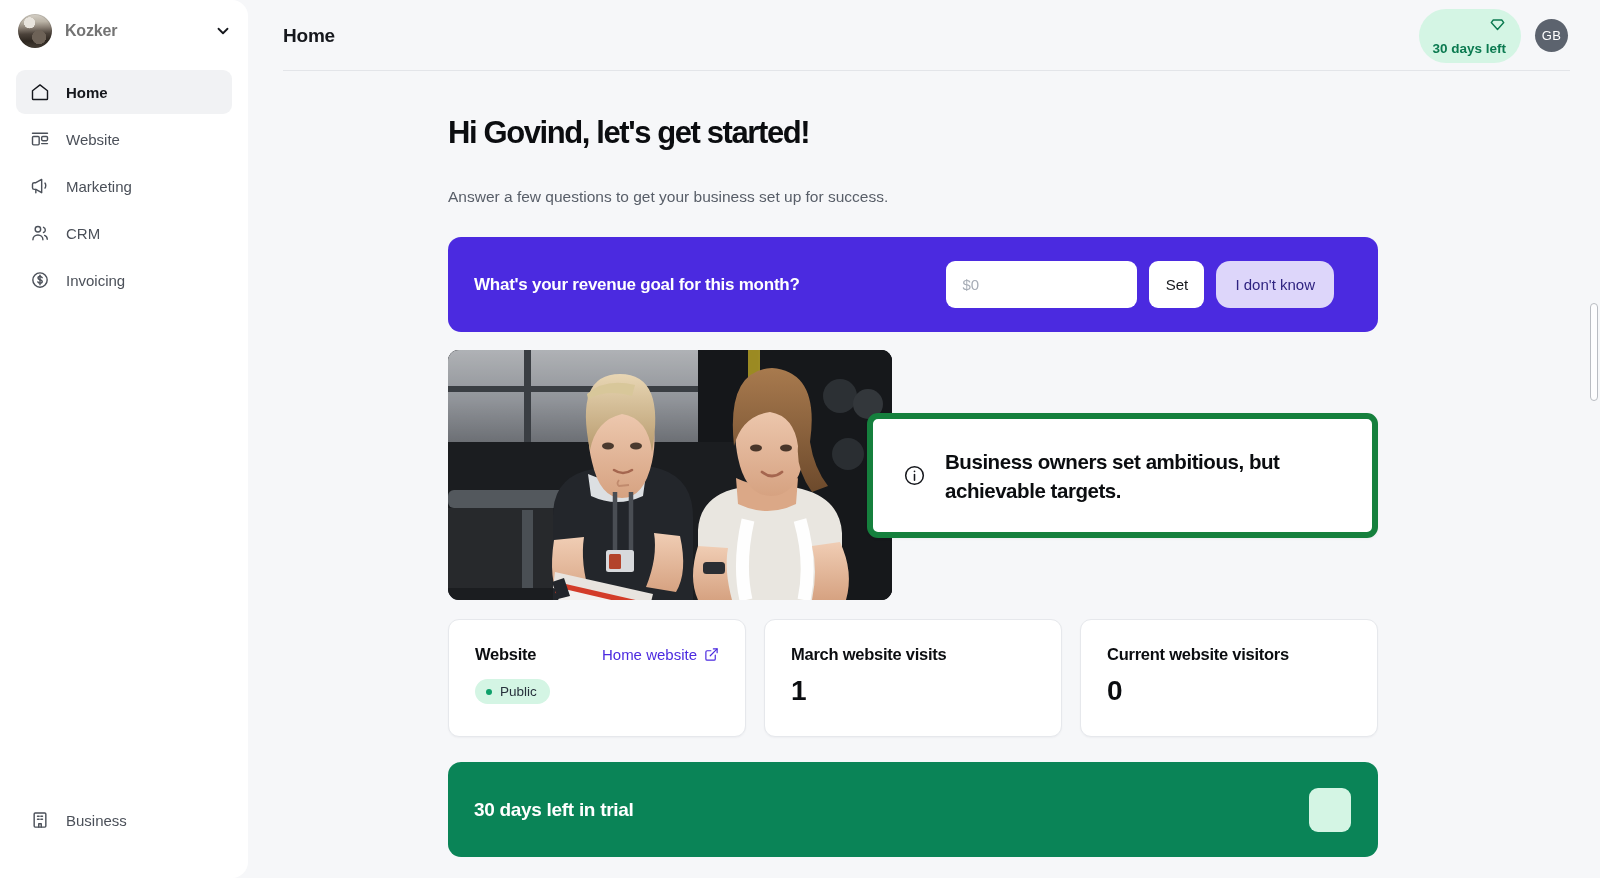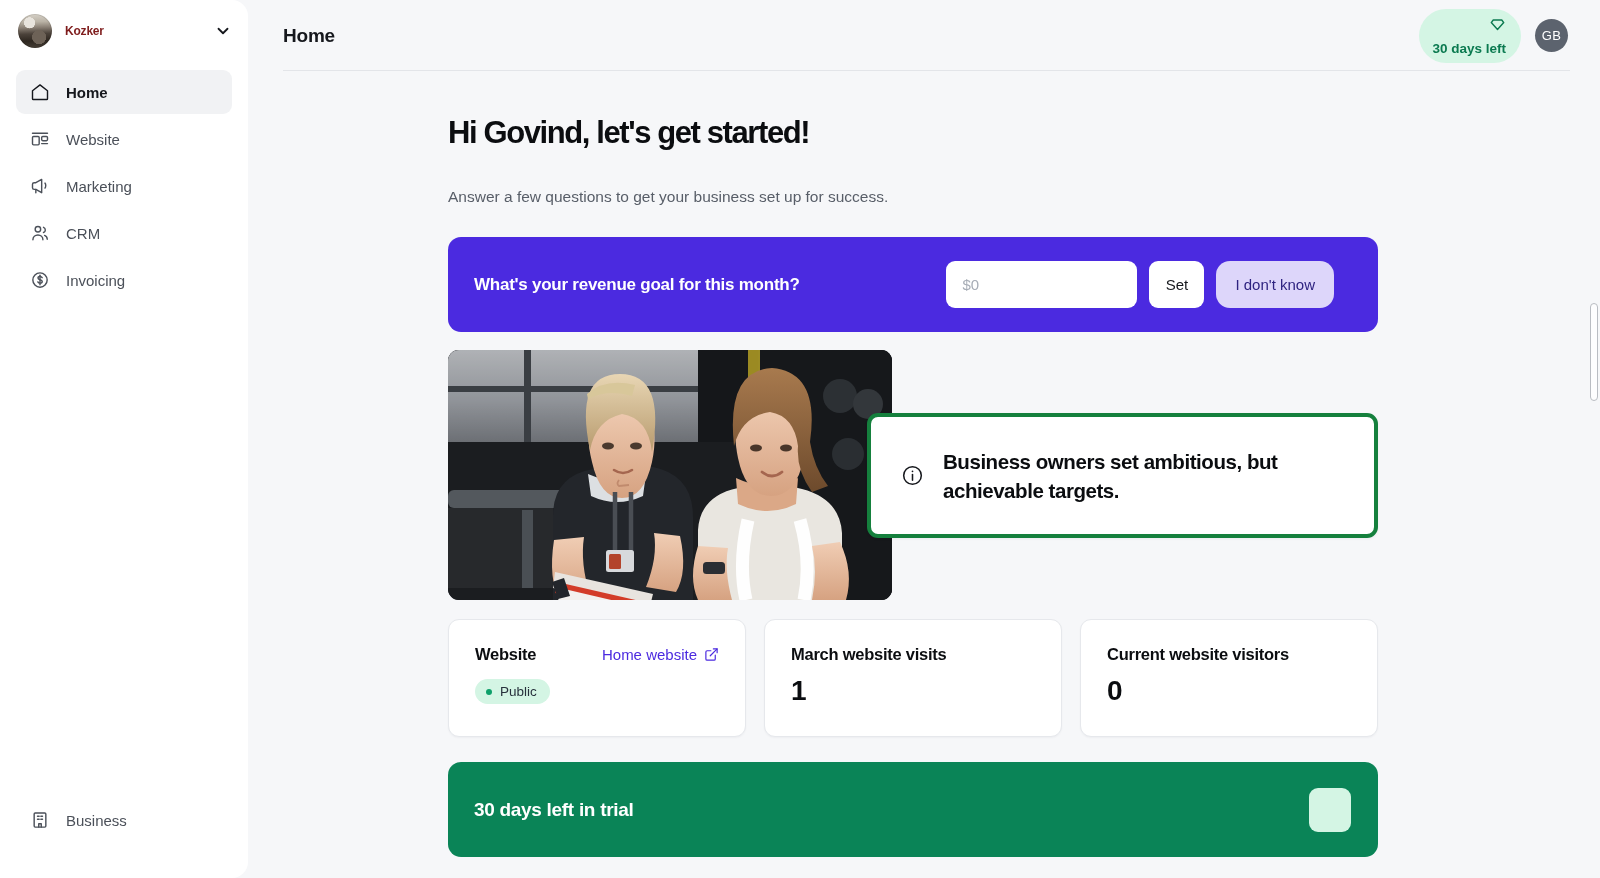--- a/index.html
+++ b/index.html
@@ -40,23 +40,23 @@
     width: 34px; height: 34px;
     border-radius: 50%;
     flex: 0 0 34px;
     background:
       radial-gradient(circle at 34% 26%, #e8e4dd 0 16%, rgba(232,228,221,0) 17%),
       radial-gradient(circle at 62% 68%, #6d6257 0 22%, rgba(109,98,87,0) 23%),
       linear-gradient(178deg, #d8d3ca 0%, #bab3a6 24%, #8a8075 40%, #4b423a 58%, #2e2720 78%, #473f36 100%);
     box-shadow: inset 0 0 0 1px rgba(0,0,0,.10);
   }
   .workspace-name {
-    font-size: 12px;
+    font-size: 16px;
     font-weight: 700;
-    color: #7f1d1d;
+    color: #737373;
     letter-spacing: -0.2px;
     flex: 1;
   }
   .chev {
     width: 18px; height: 18px;
     flex: 0 0 18px;
     color: #16181d;
   }
   .nav { padding: 10px 16px 0 16px; display: flex; flex-direction: column; gap: 3px; }
   .nav-item {
@@ -225,21 +225,21 @@
     overflow: hidden;
     background: #20232a;
   }
   .hero-photo svg { display: block; width: 444px; height: 250px; }
   .tip-card {
     position: absolute;
     left: 419px; top: 63px;
     width: 511px;
     min-height: 125px;
     background: #ffffff;
-    border: 4px solid #15803d;
+    border: 6px solid #15803d;
     border-radius: 11px;
     box-shadow: 0 1px 3px rgba(16,24,40,.05);
     display: flex;
     align-items: center;
     gap: 19px;
     padding: 22px 28px 22px 30px;
   }
   .tip-ico { width: 23px; height: 23px; flex: 0 0 23px; color: #16181d; }
   .tip-text {
     font-size: 20.5px;

